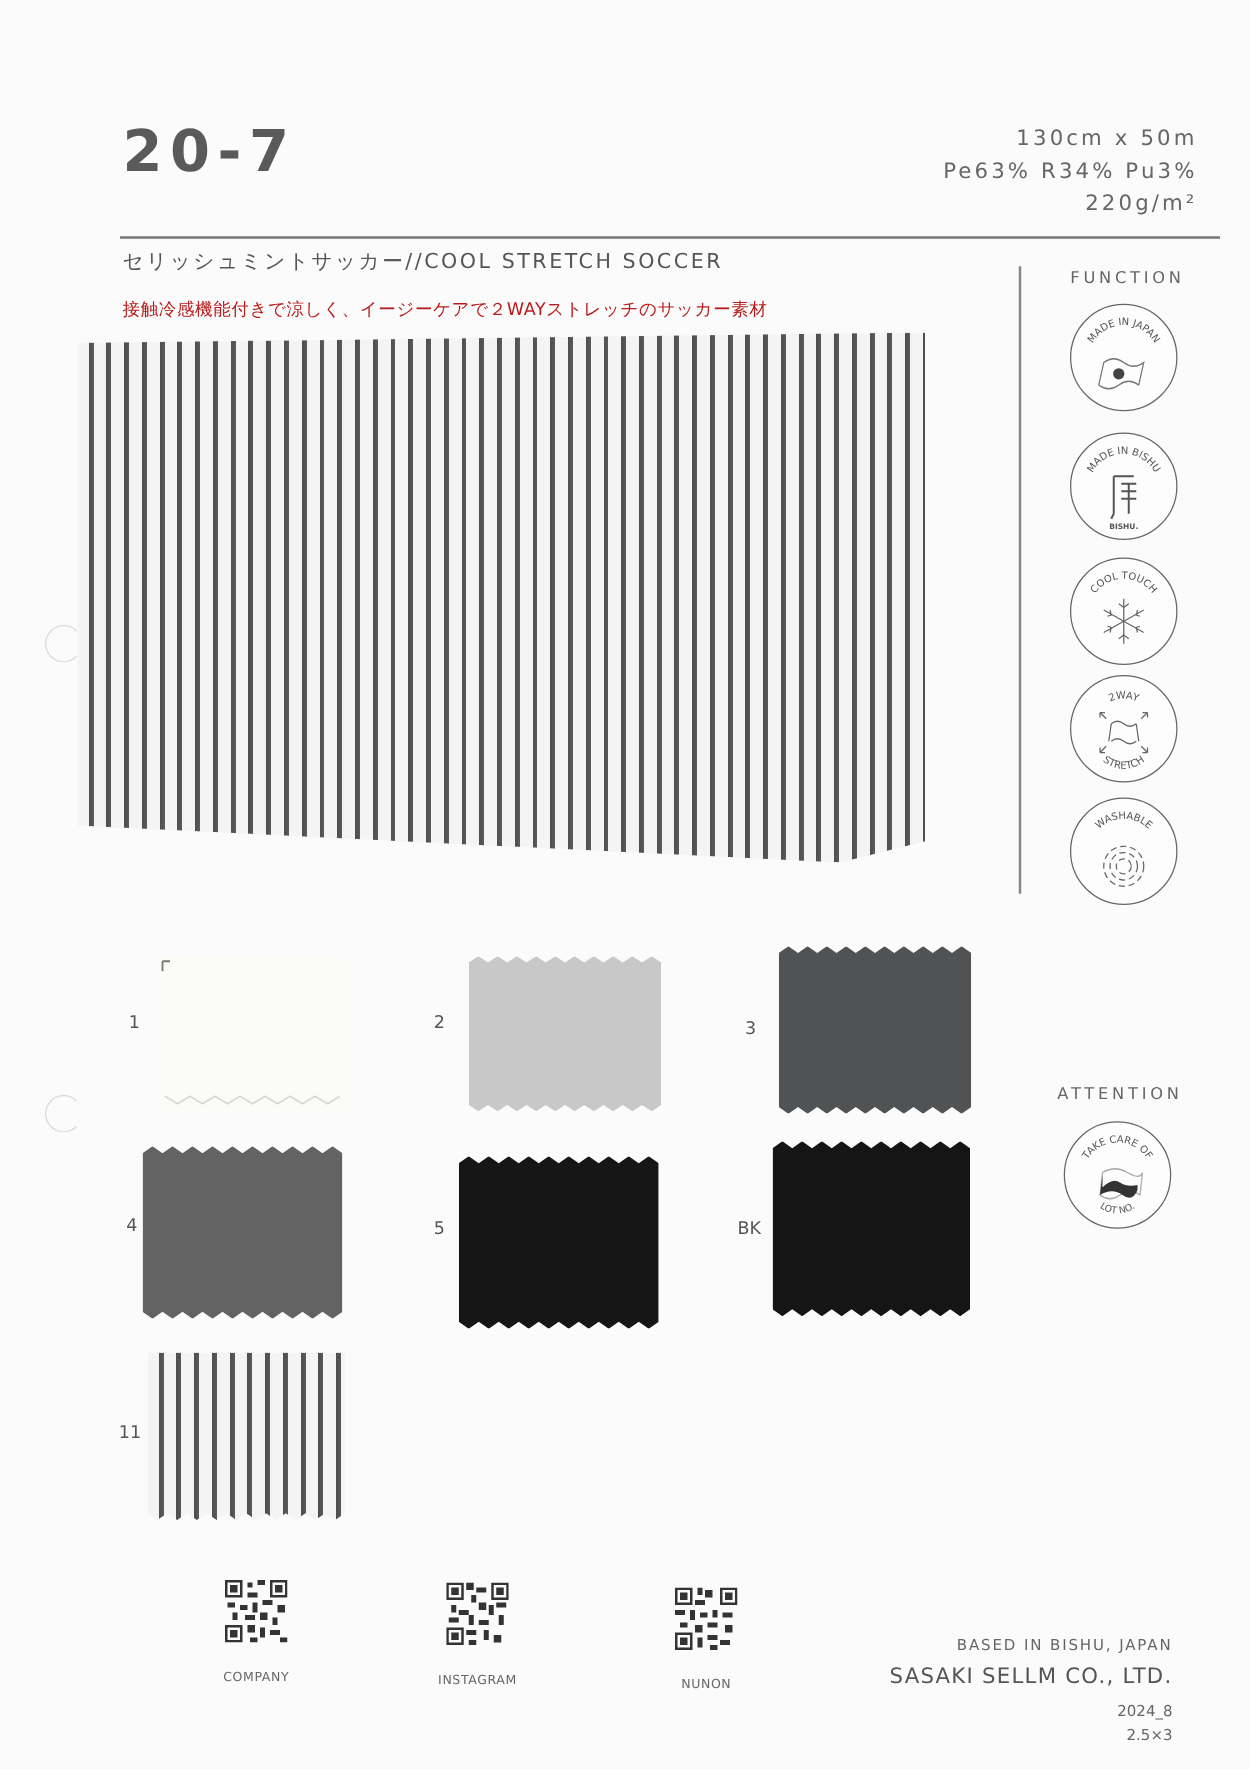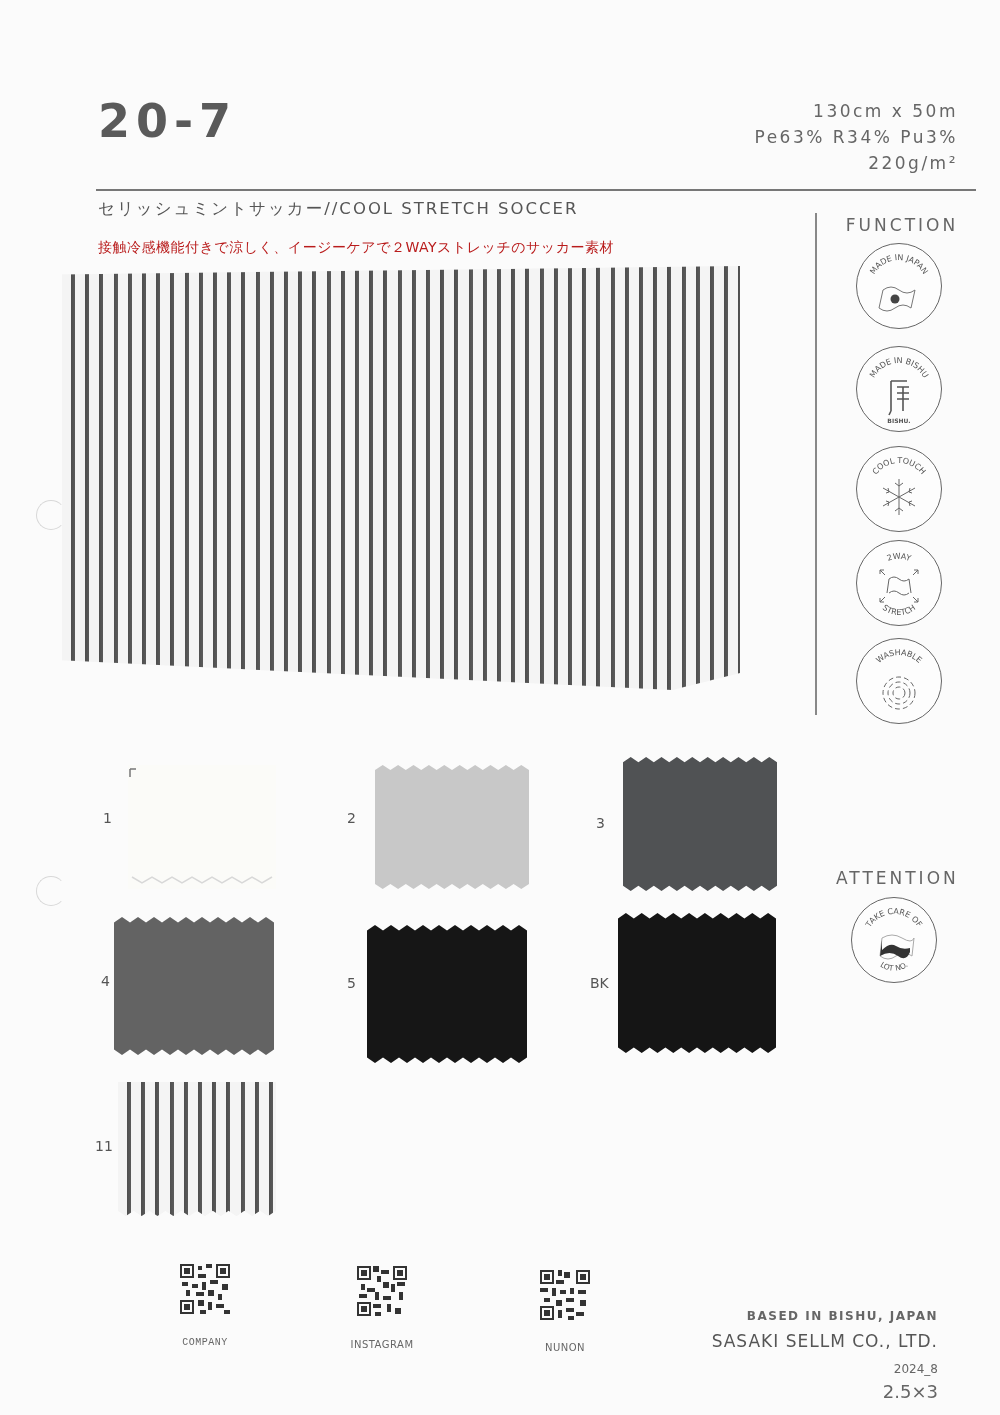--- a/index.html
+++ b/index.html
@@ -27,38 +27,38 @@
 
   .main-swatch {
     left: 62px; top: 266px; width: 678px; height: 424px;
     background-color: #f6f6f6;
     background-image: repeating-linear-gradient(90deg,
       #f4f4f4 0px, #f4f4f4 9px, #4e4e4e 9px, #5a5a5a 13px, #f4f4f4 13px, #f4f4f4 14.2px);
     clip-path: polygon(0% 2%, 100% 0%, 100% 96%, 90% 100%, 0% 93%);
   }
   .punch { width: 28px; height: 28px; border: 1.5px solid #d8d8d8; border-radius: 50%; border-right-color: transparent; }
 
-  .side-heading { font-size: 17px; letter-spacing: 3px; color: #666; text-align: center; width: 120px; }
+  .side-heading { font-size: 13px; letter-spacing: 3px; color: #666; text-align: center; width: 120px; }
   .badge {
     width: 84px; height: 84px; border: 1.3px solid #666; border-radius: 50%;
     background: #fdfdfd;
   }
   .badge svg { width: 84px; height: 84px; display: block; }
 
   .swatch { overflow: hidden; }
   .swatch-label { font-size: 14px; color: #555; }
 
   .qr { width: 50px; height: 50px; }
   .qr-label { font-size: 10px; color: #666; letter-spacing: 0.5px; text-align: center; width: 100px; }
 
   .footer { right: 62px; text-align: right; }
-  .based { top: 1309px; font-size: 12px; letter-spacing: 1.5px; color: #666; font-weight: bold; }
+  .based { top: 1309px; font-size: 12px; letter-spacing: 1.5px; color: #666; }
   .company { top: 1331px; font-size: 17px; letter-spacing: 1px; color: #555; }
   .date { top: 1362px; font-size: 12px; color: #666; }
-  .size { top: 1381px; font-size: 18px; color: #666; text-align: center; }
+  .size { top: 1381px; font-size: 12px; color: #666; text-align: center; }
 </style>
 </head>
 <body>
 
 <div class="abs title">20-7</div>
 <div class="abs specs">
   <div>130cm x 50m</div>
   <div>Pe63% R34% Pu3%</div>
   <div>220g/m²</div>
 </div>
@@ -207,21 +207,21 @@
         <rect x="14" y="13" width="3" height="3"></rect>
         <rect x="19" y="15" width="2" height="3"></rect>
       <rect x="9" y="18" width="3" height="3"></rect>
         <rect x="14" y="19" width="2" height="4"></rect>
         <rect x="18" y="20" width="4" height="2"></rect>
       <rect x="10" y="23" width="3" height="2"></rect>
         <rect x="22" y="23" width="3" height="2"></rect>
     </g>
   </svg>
 </div>
-<div class="abs qr-label" style="left:155px;top:1337px;font-family:Liberation Mono, monospace;">COMPANY</div>
+<div class="abs qr-label" style="left:155px;top:1337px;">COMPANY</div>
 
 <div class="abs" style="left:357px;top:1266px;">
   <svg class="qr" viewBox="0 0 25 25">
     <rect width="25" height="25" fill="#fbfbfb"></rect>
     <g fill="#333">
       <rect x="0" y="0" width="7" height="7"></rect>
         <rect x="1" y="1" width="5" height="5" fill="#fbfbfb"></rect>
         <rect x="2" y="2" width="3" height="3"></rect>
       <rect x="18" y="0" width="7" height="7"></rect>
         <rect x="19" y="1" width="5" height="5" fill="#fbfbfb"></rect>

